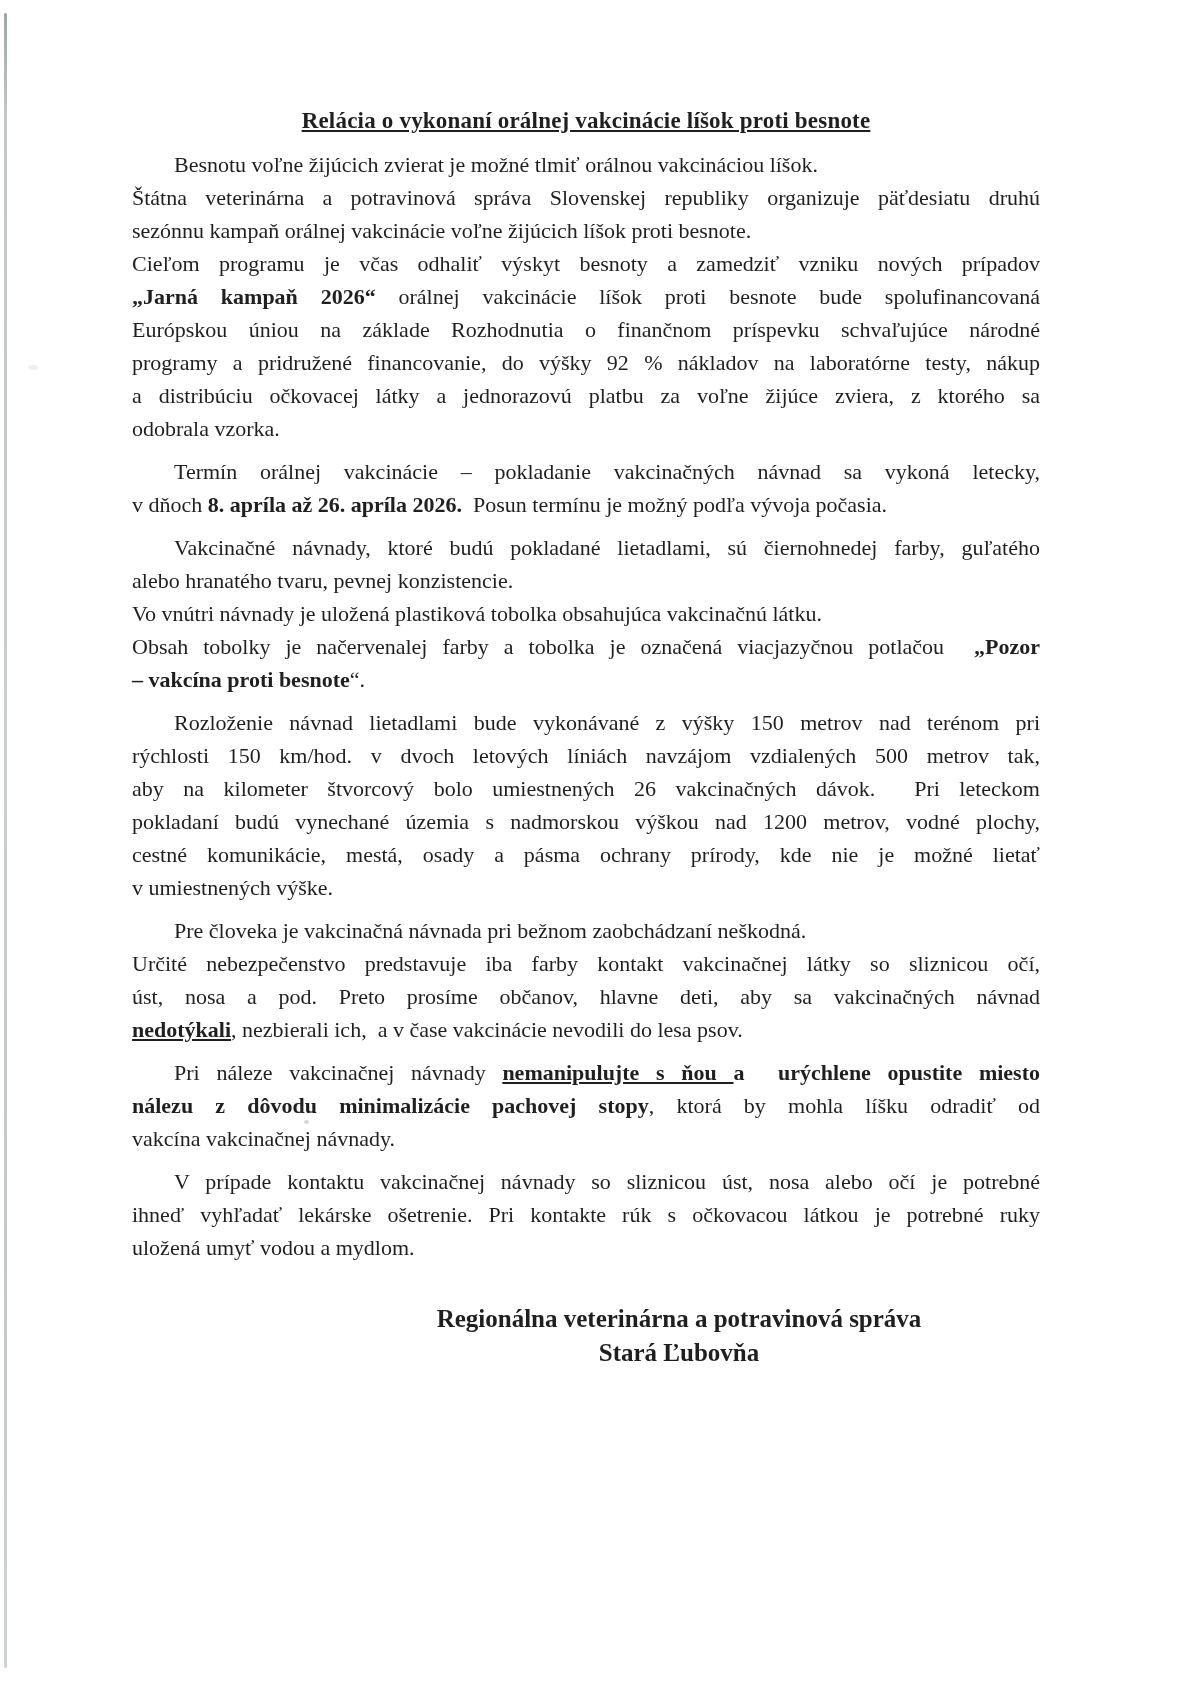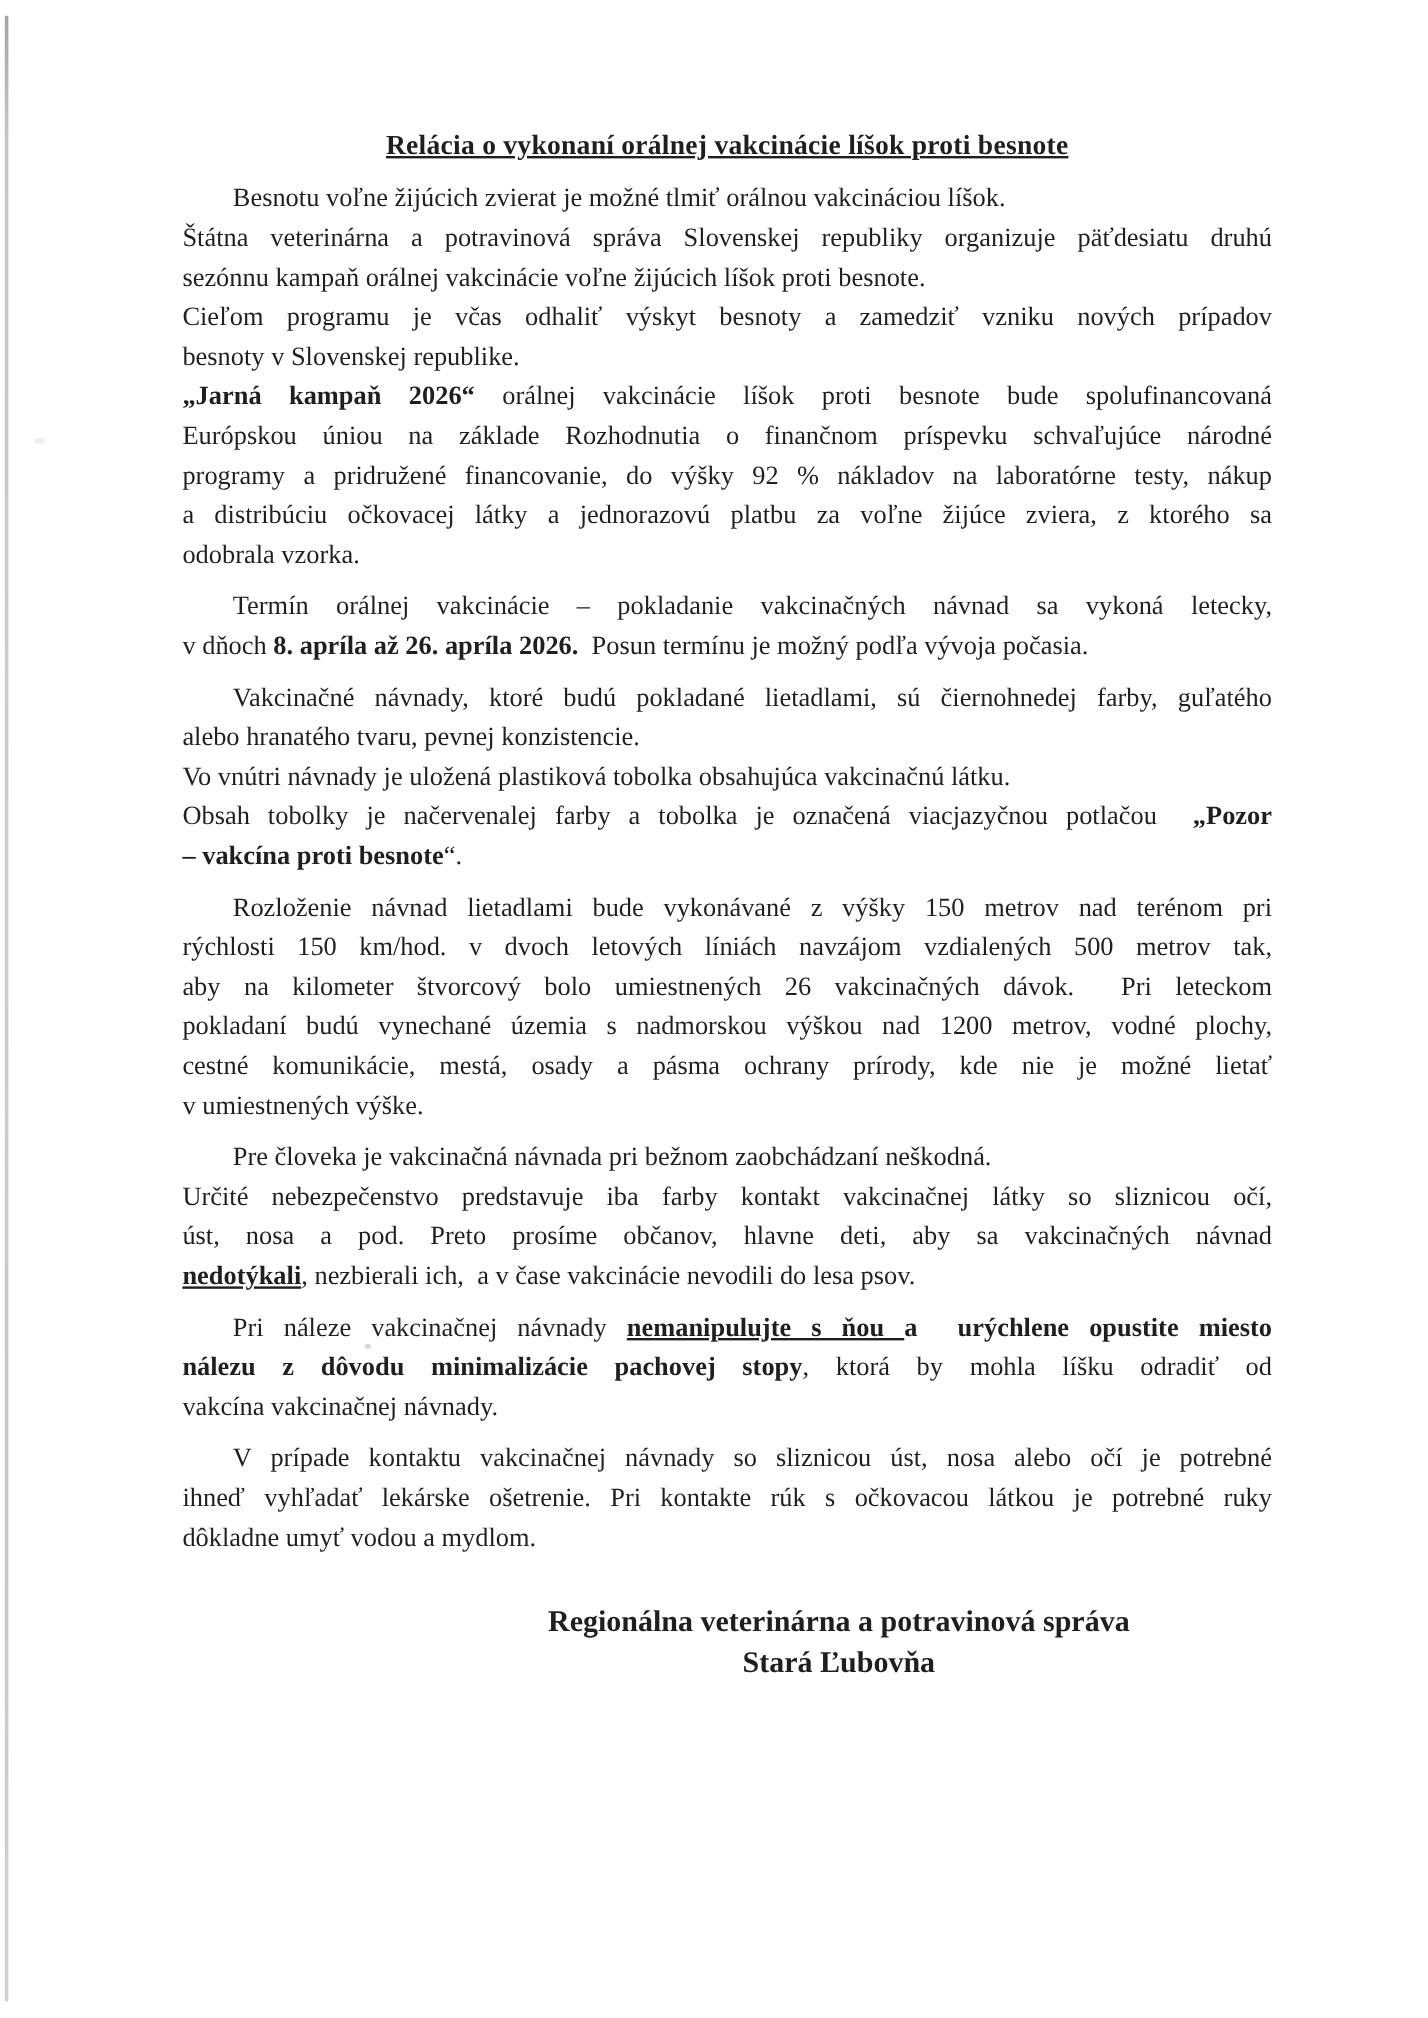--- a/index.html
+++ b/index.html
@@ -25,21 +25,21 @@
     border-radius: 2px;
   }
   .speck {
     position: absolute;
     border-radius: 50%;
     background: #b4b4b4;
     opacity: 0.55;
   }
   #doc {
     position: absolute;
-    left: 152px;
+    left: 132px;
     top: 0;
     width: 908px;
   }
   .title {
     margin-top: 103px;
     text-align: center;
     font-weight: bold;
     font-size: 23px;
     line-height: 35px;
     letter-spacing: 0.2px;
@@ -82,21 +82,20 @@
   <div class="title">
     <span>Relácia o vykonaní orálnej vakcinácie líšok proti besnote</span>
   </div>
 
   <div id="paragraphs">
       <div class="para">
         <div class="line i"><span>Besnotu voľne žijúcich zvierat je možné tlmiť orálnou vakcináciou líšok.</span></div>
         <div class="line j"><span>Štátna veterinárna a potravinová správa Slovenskej republiky organizuje päťdesiatu druhú</span></div>
         <div class="line"><span>sezónnu kampaň orálnej vakcinácie voľne žijúcich líšok proti besnote.</span></div>
         <div class="line j"><span>Cieľom programu je včas odhaliť výskyt besnoty a zamedziť vzniku nových prípadov</span></div>
-        <div class="line"><span>besnoty v Slovenskej republike.</span></div>
         <div class="line j"><span class="b">„Jarná kampaň 2026“</span><span> orálnej vakcinácie líšok proti besnote bude spolufinancovaná</span></div>
         <div class="line j"><span>Európskou úniou na základe Rozhodnutia o finančnom príspevku schvaľujúce národné</span></div>
         <div class="line j"><span>programy a pridružené financovanie, do výšky 92 % nákladov na laboratórne testy, nákup</span></div>
         <div class="line j"><span>a distribúciu očkovacej látky a jednorazovú platbu za voľne žijúce zviera, z ktorého sa</span></div>
         <div class="line"><span>odobrala vzorka.</span></div>
       </div>
       <div class="para">
         <div class="line j i"><span>Termín orálnej vakcinácie – pokladanie vakcinačných návnad sa vykoná letecky,</span></div>
         <div class="line"><span>v dňoch </span><span class="b">8. apríla až 26. apríla 2026.</span><span>&nbsp; Posun termínu je možný podľa vývoja počasia.</span></div>
       </div>
@@ -122,21 +121,21 @@
         <div class="line"><span class="bu">nedotýkali</span><span>,  nezbierali ich,&nbsp; a v čase vakcinácie nevodili do lesa psov.</span></div>
       </div>
       <div class="para">
         <div class="line j i"><span>Pri náleze vakcinačnej návnady </span><span class="bu">nemanipulujte s ňou </span><span class="b">a&nbsp; urýchlene opustite miesto</span></div>
         <div class="line j"><span class="b">nálezu z dôvodu minimalizácie pachovej stopy</span><span>, ktorá by mohla líšku odradiť od</span></div>
         <div class="line"><span>vakcína vakcinačnej návnady.</span></div>
       </div>
       <div class="para">
         <div class="line j i"><span>V prípade kontaktu vakcinačnej návnady so sliznicou úst, nosa alebo očí je potrebné</span></div>
         <div class="line j"><span>ihneď vyhľadať lekárske ošetrenie. Pri kontakte rúk s očkovacou látkou je potrebné ruky</span></div>
-        <div class="line"><span>dôkladne umyť vodou a mydlom.</span></div>
+        <div class="line"><span>uložená umyť vodou a mydlom.</span></div>
       </div>
     </div>
 
   <div class="signature">
     <div>Regionálna veterinárna a potravinová správa</div>
     <div>Stará Ľubovňa</div>
   </div>
 </div>
 
 </body></html>

